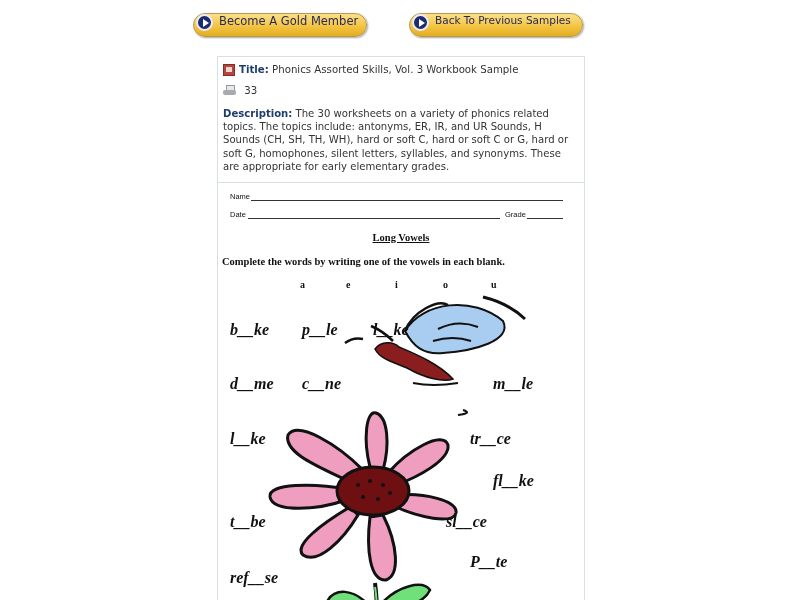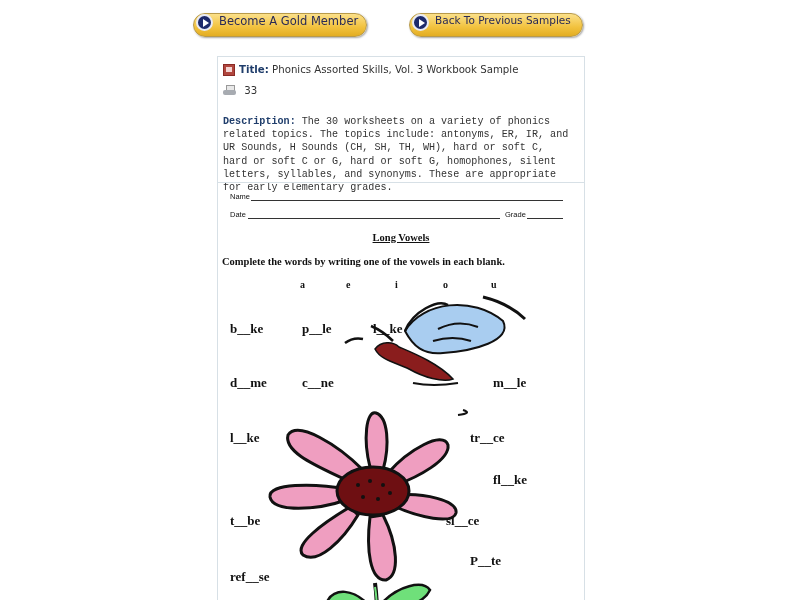--- a/index.html
+++ b/index.html
@@ -17,30 +17,30 @@
 
   .panel { position:absolute; left:217px; top:56px; width:366px; height:560px; border:1px solid #d7e0e6; background:#fff; }
   .info { padding:6px 6px 0 5px; font-size:10.2px; color:#333; line-height:13px; }
   .row { display:flex; align-items:center; margin-bottom:8px; }
   .ico-pdf { width:12px; height:12px; background:#b0463e; position:relative; margin-right:4px; border:1px solid #8a2a25; box-sizing:border-box;}
   .ico-pdf::after { content:""; position:absolute; left:2px; top:2px; width:6px; height:5px; background:#f4d4d2; }
   .ico-printer { width:14px; height:11px; margin-right:4px; position:relative; }
   .ico-printer .top { position:absolute; left:3px; top:0; width:7px; height:5px; background:#e8e8e8; border:1px solid #999; }
   .ico-printer .base { position:absolute; left:0; top:5px; width:13px; height:5px; background:#a7abb1; border-radius:2px; }
   .k { color:#1f3d6b; font-weight:bold; }
-  .desc { margin-top:18px; font-size:10.1px; line-height:13.2px; color:#333; padding-right:4px;font-family:Liberation Mono, monospace; }
+  .desc { margin-top:10px; font-size:10.1px; line-height:13.2px; color:#333; padding-right:4px; }
   .divider { position:absolute; left:0; right:0; top:125px; height:1px; background:#d7e0e6; }
 
   .sheet { position:absolute; left:0; top:126px; width:366px; height:440px; font-family:"Liberation Serif", serif; color:#111; }
   .field { position:absolute; font-family:"Liberation Sans", sans-serif; font-size:7.5px; }
   .line { position:absolute; height:1px; background:#333; }
   .ws-title { position:absolute; top:49px; left:0; width:366px; text-align:center; font-weight:bold; font-size:10.5px; text-decoration:underline; }
   .ws-instr { position:absolute; top:73px; left:4px; font-weight:bold; font-size:10.5px; }
   .vowel { position:absolute; top:96px; font-weight:bold; font-size:10px; }
-  .word { position:absolute; font-weight:bold; font-size:13px; }
+  .word { position:absolute; font-weight:bold; font-size:16px;font-style:italic; }
   svg { position:absolute; }
 </style>
 </head>
 <body>
 
 <div id="btn-gold" class="topbtn">
   <span class="play"></span>
   <span class="lbl">Become A Gold Member</span>
 </div>
 <div id="btn-back" class="topbtn">

